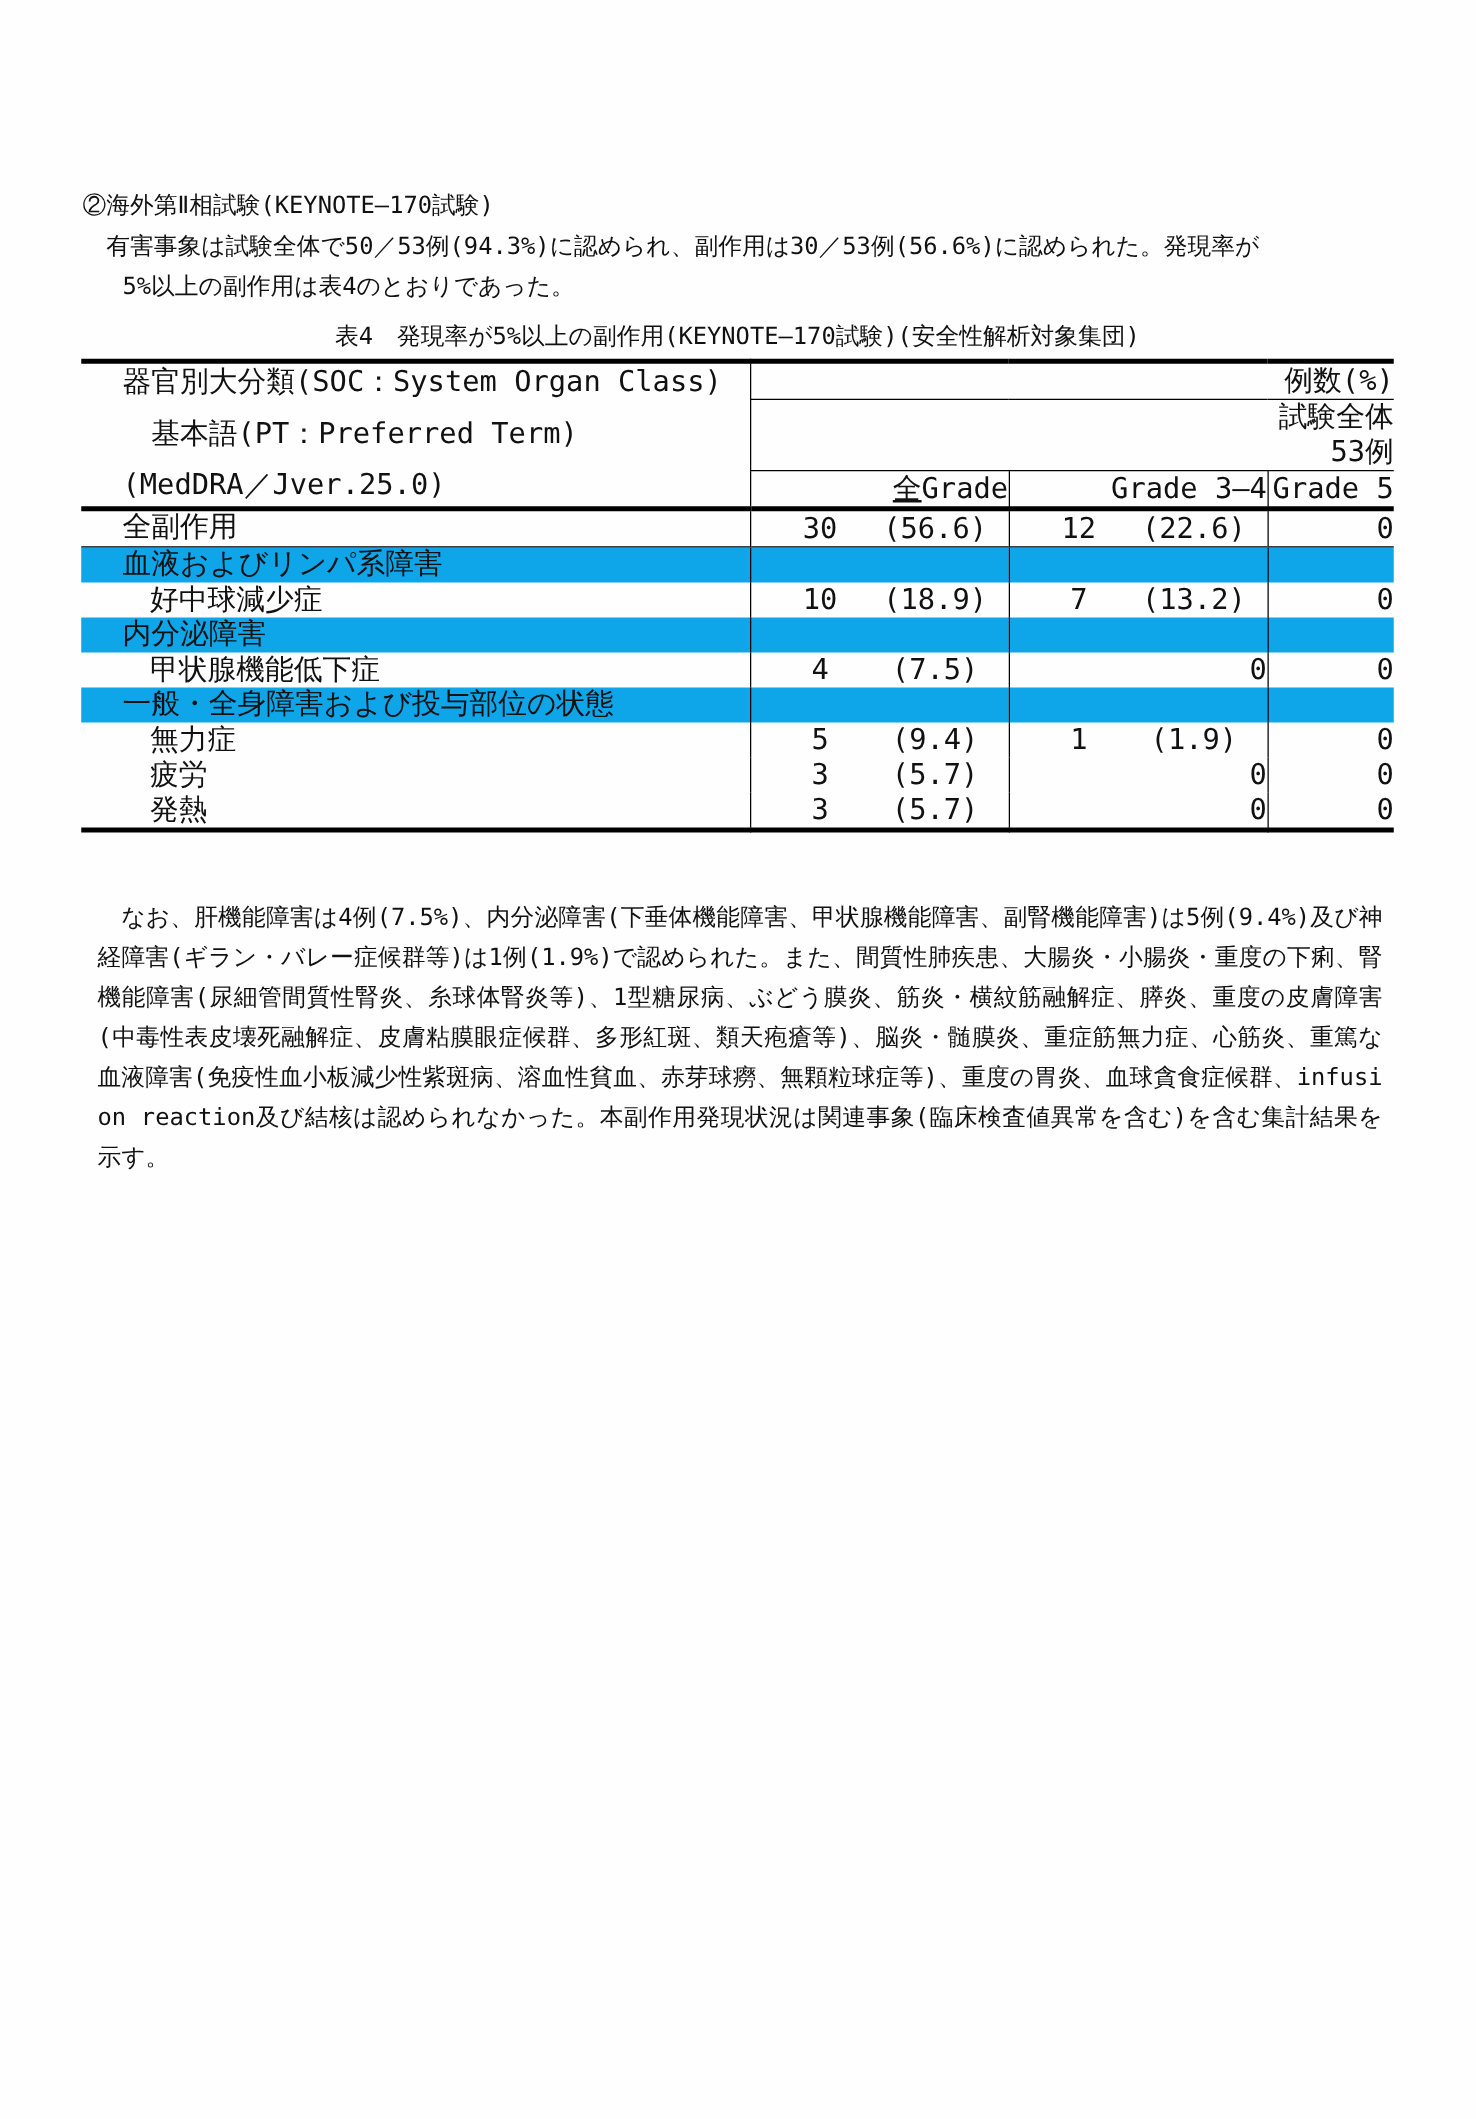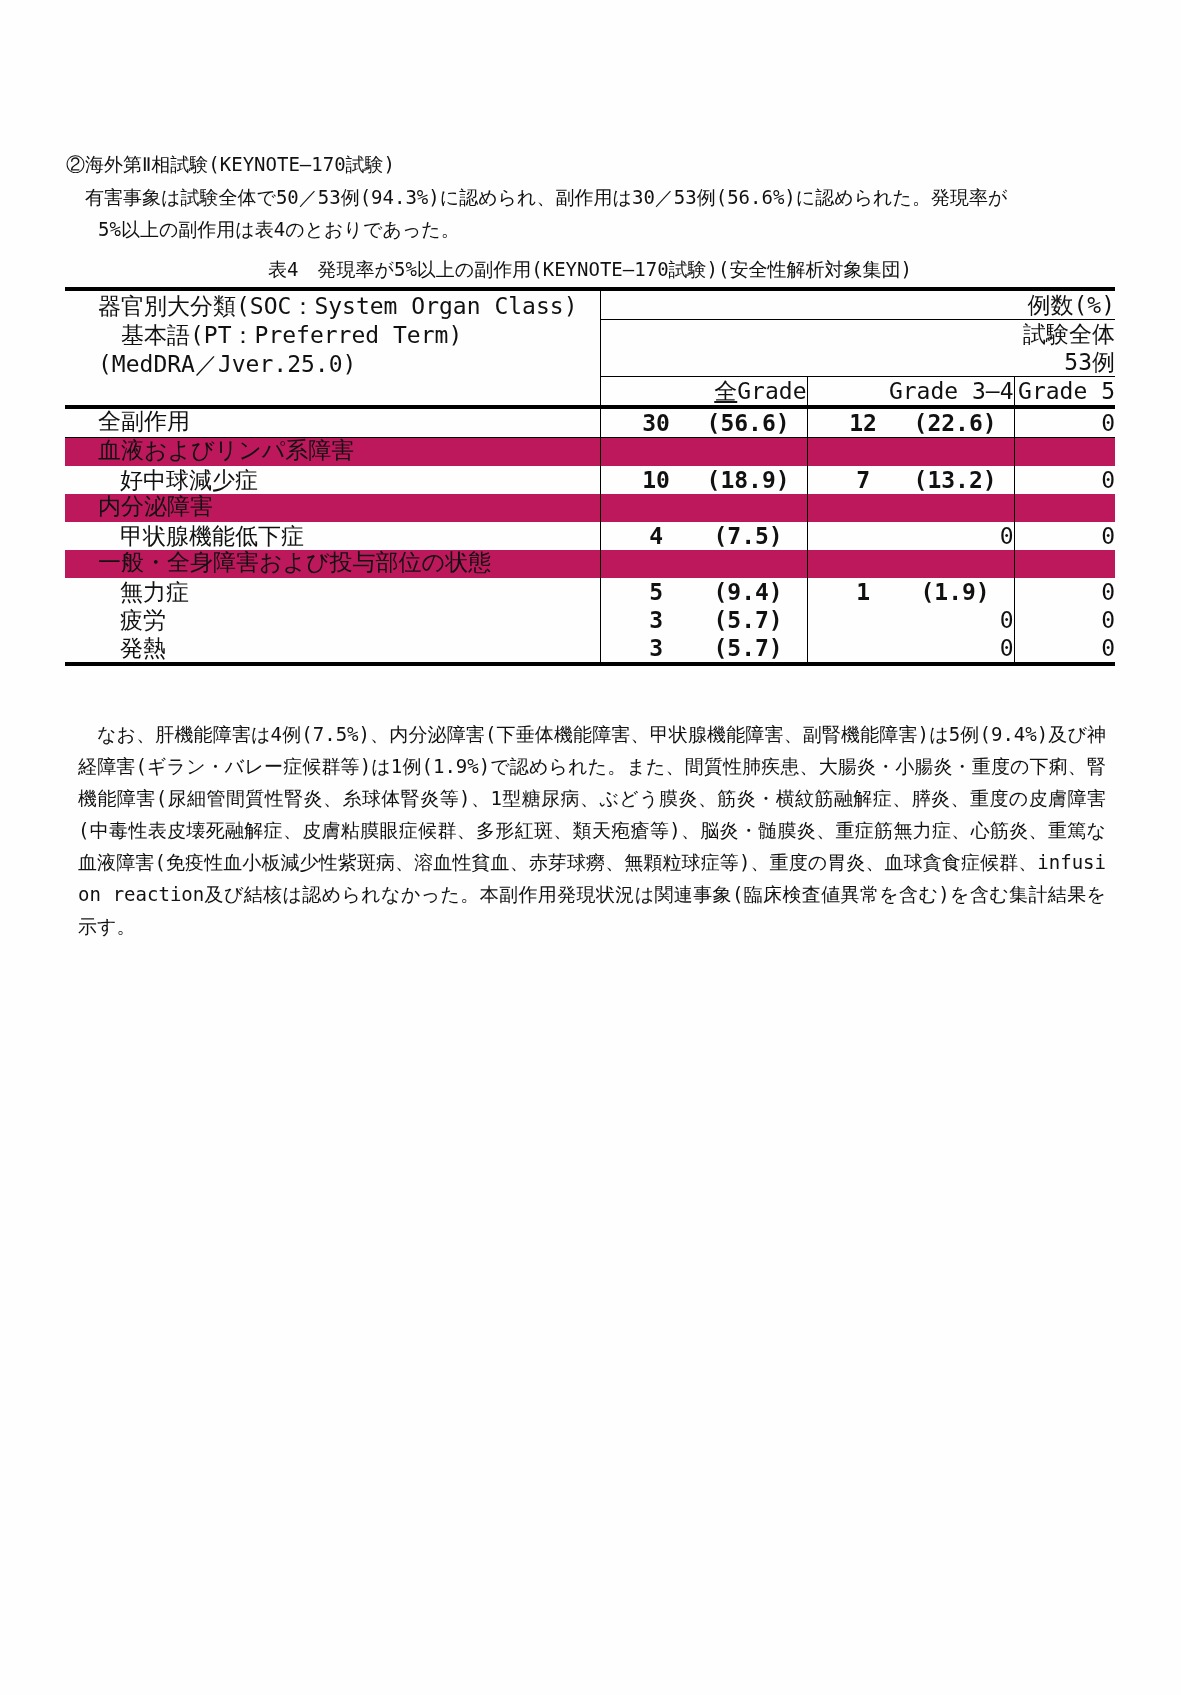--- a/index.html
+++ b/index.html
@@ -13,28 +13,28 @@
   .caption { left: 66px; width: 1048px; top: 258px; text-align: center; }
   table.ae { position: absolute; left: 65px; top: 287px; width: 1050px;
              border-collapse: collapse; font-size: 23px; table-layout: fixed; }
   table.ae td { padding: 0; height: 28px; line-height: 28px; vertical-align: middle; white-space: nowrap; }
   table.ae .col-soc { width: 535px; }
   .b-top { border-top: 4px solid #000; }
   .b-bottom-thick { border-bottom: 4px solid #000; }
   .v { border-left: 1.5px solid #000; }
   .hline { border-bottom: 1.5px solid #000; }
   .center { text-align: right; }
-  .shade td { background: #be185d; }
+  .shade td { background: #0ea5e9; }
   .soc { padding-left: 33px !important; font-family: Liberation Mono, monospace; }
   .pt { padding-left: 55px !important; }
   .hdr-left { vertical-align: top !important; padding-left: 33px !important; padding-top: 6px !important; line-height: 29px !important; }
-  .hdr-left div { white-space: nowrap; }
+  .hdr-left div { white-space: nowrap; margin-top: 12px; }
   .n { display: inline-block; width: 90px; text-align: center; }
   .pct { display: inline-block; width: 100px; text-align: center; }
-  .cellpair { display: flex; justify-content: space-between; padding: 0 10px 0 12px; font-weight: bold; }
+  .cellpair { display: flex; justify-content: space-between; padding: 0 10px 0 12px; }
   .underline { text-decoration: underline; }
   .note { position: absolute; left: 66px; width: 1052px; font-size: 19px; line-height: 32px;
           top: 706px; white-space: normal; word-break: break-all; text-align: justify; }
   .note p { margin: 12px; }
   .indent { text-indent: 19px; }
 </style>
 </head>
 <body>
 
 <div class="txt heading">②海外第Ⅱ相試験(KEYNOTE―170試験)</div>

